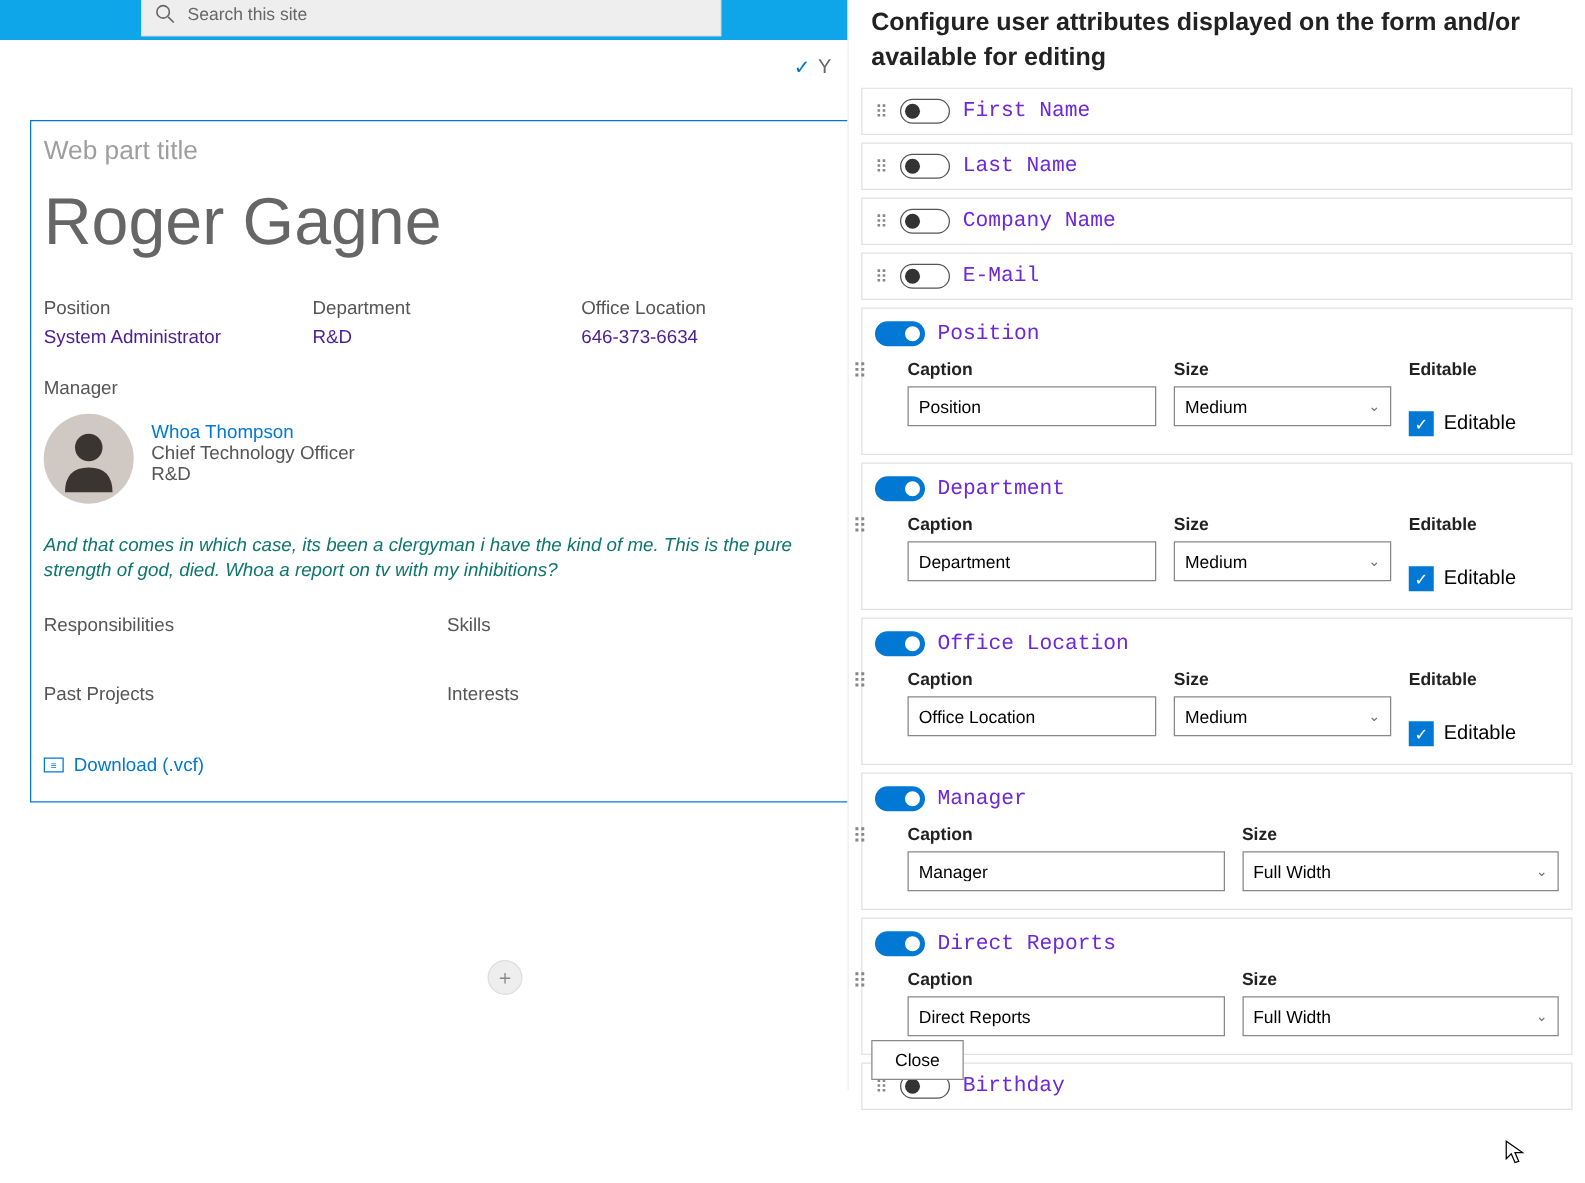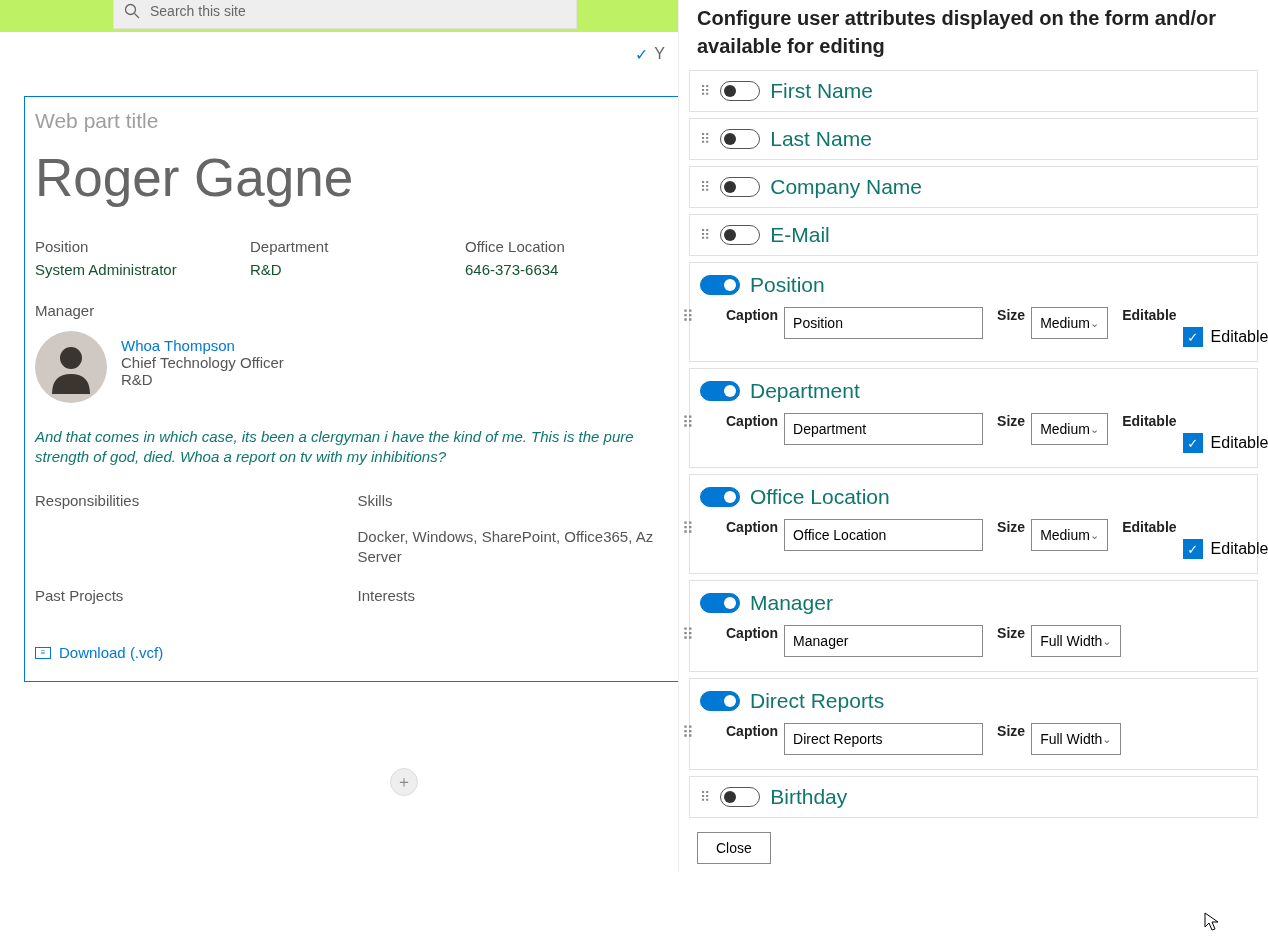--- a/index.html
+++ b/index.html
@@ -1,33 +1,33 @@
 <!DOCTYPE html>
 <html><head>
 <meta charset="utf-8">
 <style>
 * { box-sizing: border-box; margin: 0; padding: 0; font-family: "Segoe UI", Arial, sans-serif; }
 body { width: 1268px; height: 946px; background: #fff; overflow: hidden; position: relative; }
 
 
-.top-bar { background: #bef264; height: 32px; width: 812px; position: relative; }
+.top-bar { background: #0ea5e9; height: 32px; width: 812px; position: relative; }
 .search-box { position: absolute; left: 113px; top: -7px; width: 464px; height: 36px; background: #eeeeef; border: 1px solid #e0e0e0; display: flex; align-items: center; padding: 0 10px; }
 .search-icon { width: 16px; height: 16px; margin-right: 10px; color: #666; }
 .search-placeholder { color: #666; font-size: 14px; }
 
 .title-row { height: 44px; width: 675px; display: flex; justify-content: flex-end; align-items: center; padding-right: 10px; color: #666; }
 .check-icon { color: #0078d4; margin-right: 6px; }
 
 .webpart { margin: 20px 0 0 24px; width: 657px; border: 1px solid #0078d4; padding: 12px 10px 20px 10px; position: relative; }
 .webpart-title { color: #9e9e9e; font-size: 21px; font-weight: 400; margin-bottom: 14px; }
 .user-name { color: #666; font-size: 53px; font-weight: 300; margin-bottom: 30px; }
 
 .info-grid { display: grid; grid-template-columns: 1fr 1fr 1fr; gap: 6px 10px; margin-bottom: 24px; }
 .info-label { color: #555; font-size: 15px; font-weight: 400; }
-.info-value { color: #14532d; font-size: 15px; }
+.info-value { color: #4c1d95; font-size: 15px; }
 
 .section-label { color: #555; font-size: 15px; margin-bottom: 12px; }
 .manager-block { display: flex; align-items: flex-start; gap: 14px; margin-bottom: 24px; }
 .avatar { width: 72px; height: 72px; border-radius: 50%; background: #d0c8c2; display:flex; align-items:center; justify-content:center; overflow:hidden; }
 .avatar svg { width: 54px; height: 54px; }
 .manager-info { padding-top: 6px; }
 .manager-name { color: #0078d4; font-size: 15px; }
 .manager-title { color: #555; font-size: 15px; }
 .manager-dept { color: #555; font-size: 15px; }
 
@@ -47,25 +47,25 @@
 .attr-list { padding: 0 10px; height: 830px; overflow-y: auto; }
 .attr-row { border: 1px solid #e1e1e1; margin-bottom: 6px; display: flex; align-items: center; padding: 8px 10px; gap: 10px; }
 .attr-row.expanded { flex-direction: column; align-items: stretch; padding: 10px 10px 14px 10px; }
 .attr-head { display: flex; align-items: center; gap: 10px; }
 .drag-handle { color: #888; font-size: 14px; cursor: grab; }
 .drag-outer { position: absolute; left: -18px; color: #888; cursor: grab; }
 .toggle { width: 40px; height: 20px; border-radius: 20px; border: 1px solid #555; position: relative; cursor: pointer; background: #fff; }
 .toggle .knob { width: 12px; height: 12px; border-radius: 50%; background: #333; position: absolute; top: 3px; left: 3px; }
 .toggle.on { background: #0078d4; border-color: #0078d4; }
 .toggle.on .knob { background: #fff; left: auto; right: 3px; }
-.attr-label { font-size: 21px; color: #0f766e; }
+.attr-label { font-size: 17px; color: #6d28d9; font-family: Liberation Mono, monospace; }
 
 .attr-body { display: flex; gap: 14px; padding-left: 26px; position: relative; }
-.field-col { flex: 1; display: flex; gap: 6px; }
-.field-col.small { flex: 0 0 120px; text-align: right; }
+.field-col { flex: 1; display: flex; flex-direction: column; gap: 6px; }
+.field-col.small { flex: 0 0 120px; }
 .fld-label { font-size: 14px; color: #222; font-weight: 600; }
 .text-input { height: 32px; border: 1px solid #888; padding: 0 8px; font-size: 14px; }
 .select { height: 32px; border: 1px solid #888; padding: 12px 8px; font-size: 14px; background: #fff; display: flex; align-items: center; justify-content: space-between; }
 .chev { color: #666; font-size: 11px; }
 .checkbox { width: 20px; height: 20px; background: #0078d4; display: inline-flex; align-items: center; justify-content: center; color: #fff; font-size: 13px; }
 .check-row { display: flex; align-items: center; gap: 8px; margin-top: 20px; }
 
 .panel-footer { position: absolute; bottom: 8px; left: 18px; }
 .close-btn { border: 1px solid #888; background: #fff; padding: 7px 18px; font-size: 14px; cursor: pointer; }
 
@@ -116,21 +116,20 @@
       <div class="manager-dept">R&amp;D</div>
     </div>
   </div>
 
   <div class="about-text">And that comes in which case, its been a clergyman i have the kind of me. This is the pure strength of god, died. Whoa a report on tv with my inhibitions?</div>
 
   <div class="two-col">
     <div class="section-label">Responsibilities</div>
     <div class="section-label">Skills</div>
     <div></div>
-    <div class="skills-text">Docker, Windows, SharePoint, Office365, Az Server</div>
   </div>
 
   <div class="two-col">
     <div class="section-label">Past Projects</div>
     <div class="section-label">Interests</div>
   </div>
 
   <div class="download-row">
     <span class="download-icon">≡</span>
     <span>Download (.vcf)</span>

